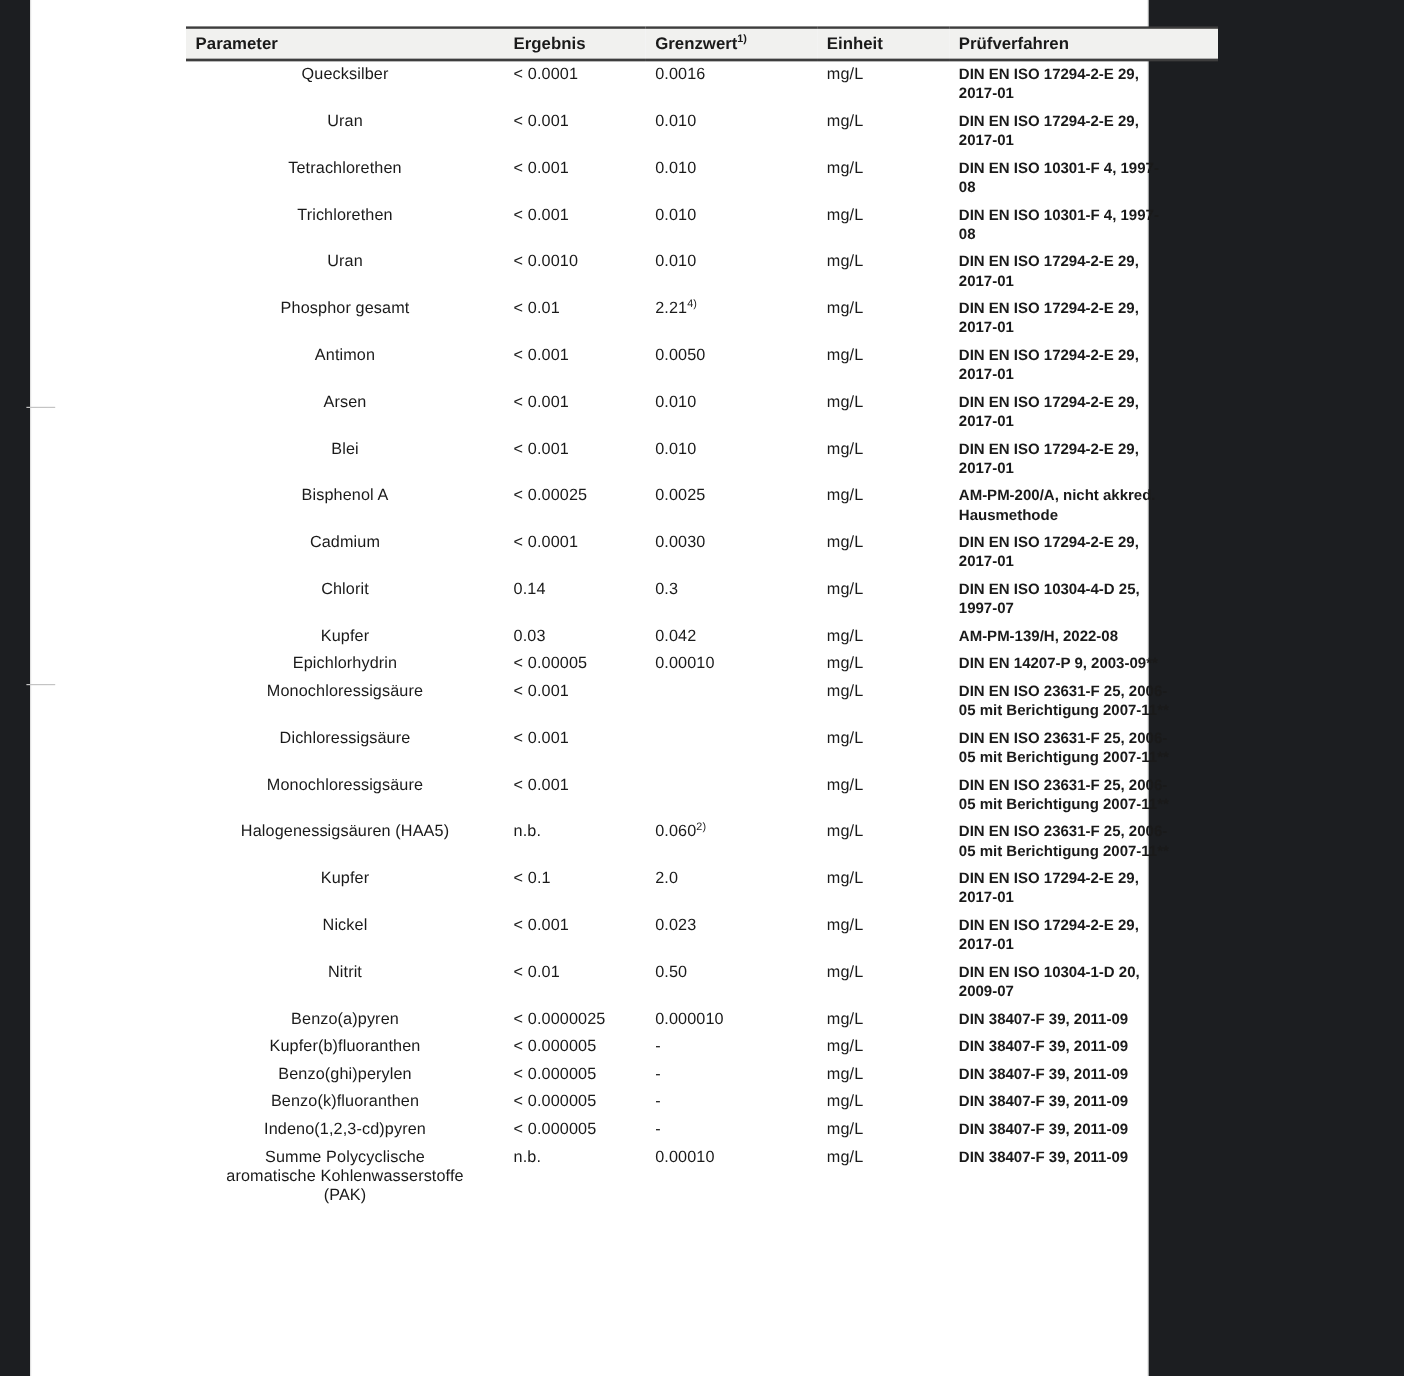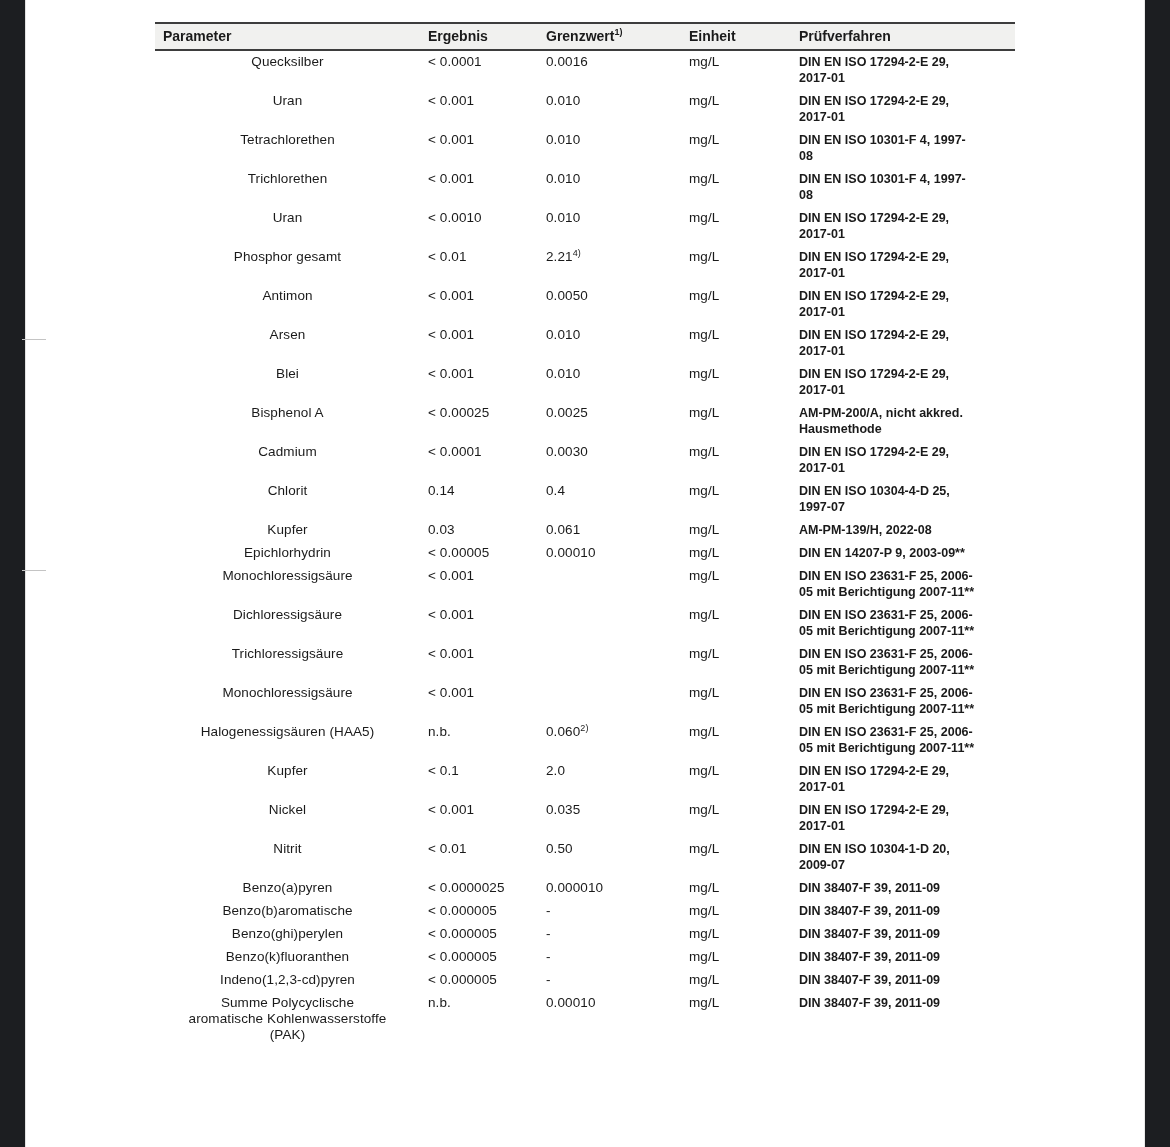--- a/index.html
+++ b/index.html
@@ -11,21 +11,21 @@
   }
   .stage { position: relative; width: 1170px; height: 1147px; }
   .side-band {
     position: absolute; top: 0; width: 25px; height: 1147px;
     background: #1c1e21;
   }
   .side-band.left  { left: 0; }
   .side-band.right { right: 0; }
   .page {
     position: absolute; left: 25px; top: 0;
-    width: 1120px; height: 1147px;
+    width: 932px; height: 1147px;
     background: #ffffff;
     border-left: 1px solid #e2e2e2;
     border-right: 1px solid #e9e9e9;
     box-sizing: border-box;
   }
   .fold-mark {
     position: absolute; left: -4px; width: 24px; height: 1px;
     background: #c4c4c4;
   }
   .fold-mark.upper { top: 339px; }
@@ -193,29 +193,29 @@
             <td class="col-parameter">Cadmium</td>
             <td class="col-ergebnis">&lt; 0.0001</td>
             <td class="col-grenzwert">0.0030</td>
             <td class="col-einheit">mg/L</td>
             <td class="col-pruefverfahren">DIN EN ISO 17294-2-E 29,
 2017-01</td>
           </tr>
           <tr>
             <td class="col-parameter">Chlorit</td>
             <td class="col-ergebnis">0.14</td>
-            <td class="col-grenzwert">0.4</td>
+            <td class="col-grenzwert">0.3</td>
             <td class="col-einheit">mg/L</td>
             <td class="col-pruefverfahren">DIN EN ISO 10304-4-D 25,
 1997-07</td>
           </tr>
           <tr>
             <td class="col-parameter">Kupfer</td>
             <td class="col-ergebnis">0.03</td>
-            <td class="col-grenzwert">0.061</td>
+            <td class="col-grenzwert">0.042</td>
             <td class="col-einheit">mg/L</td>
             <td class="col-pruefverfahren">AM-PM-139/H, 2022-08</td>
           </tr>
           <tr>
             <td class="col-parameter">Epichlorhydrin</td>
             <td class="col-ergebnis">&lt; 0.00005</td>
             <td class="col-grenzwert">0.00010</td>
             <td class="col-einheit">mg/L</td>
             <td class="col-pruefverfahren">DIN EN 14207-P 9, 2003-09**</td>
           </tr>
@@ -229,28 +229,20 @@
           </tr>
           <tr>
             <td class="col-parameter">Dichloressigsäure</td>
             <td class="col-ergebnis">&lt; 0.001</td>
             <td class="col-grenzwert"></td>
             <td class="col-einheit">mg/L</td>
             <td class="col-pruefverfahren">DIN EN ISO 23631-F 25, 2006-
 05 mit Berichtigung 2007-11**</td>
           </tr>
           <tr>
-            <td class="col-parameter">Trichloressigsäure</td>
-            <td class="col-ergebnis">&lt; 0.001</td>
-            <td class="col-grenzwert"></td>
-            <td class="col-einheit">mg/L</td>
-            <td class="col-pruefverfahren">DIN EN ISO 23631-F 25, 2006-
-05 mit Berichtigung 2007-11**</td>
-          </tr>
-          <tr>
             <td class="col-parameter">Monochloressigsäure</td>
             <td class="col-ergebnis">&lt; 0.001</td>
             <td class="col-grenzwert"></td>
             <td class="col-einheit">mg/L</td>
             <td class="col-pruefverfahren">DIN EN ISO 23631-F 25, 2006-
 05 mit Berichtigung 2007-11**</td>
           </tr>
           <tr>
             <td class="col-parameter">Halogenessigsäuren (HAA5)</td>
             <td class="col-ergebnis">n.b.</td>
@@ -263,42 +255,42 @@
             <td class="col-parameter">Kupfer</td>
             <td class="col-ergebnis">&lt; 0.1</td>
             <td class="col-grenzwert">2.0</td>
             <td class="col-einheit">mg/L</td>
             <td class="col-pruefverfahren">DIN EN ISO 17294-2-E 29,
 2017-01</td>
           </tr>
           <tr>
             <td class="col-parameter">Nickel</td>
             <td class="col-ergebnis">&lt; 0.001</td>
-            <td class="col-grenzwert">0.035</td>
+            <td class="col-grenzwert">0.023</td>
             <td class="col-einheit">mg/L</td>
             <td class="col-pruefverfahren">DIN EN ISO 17294-2-E 29,
 2017-01</td>
           </tr>
           <tr>
             <td class="col-parameter">Nitrit</td>
             <td class="col-ergebnis">&lt; 0.01</td>
             <td class="col-grenzwert">0.50</td>
             <td class="col-einheit">mg/L</td>
             <td class="col-pruefverfahren">DIN EN ISO 10304-1-D 20,
 2009-07</td>
           </tr>
           <tr>
             <td class="col-parameter">Benzo(a)pyren</td>
             <td class="col-ergebnis">&lt; 0.0000025</td>
             <td class="col-grenzwert">0.000010</td>
             <td class="col-einheit">mg/L</td>
             <td class="col-pruefverfahren">DIN 38407-F 39, 2011-09</td>
           </tr>
           <tr>
-            <td class="col-parameter">Benzo(b)aromatische</td>
+            <td class="col-parameter">Kupfer(b)fluoranthen</td>
             <td class="col-ergebnis">&lt; 0.000005</td>
             <td class="col-grenzwert">-</td>
             <td class="col-einheit">mg/L</td>
             <td class="col-pruefverfahren">DIN 38407-F 39, 2011-09</td>
           </tr>
           <tr>
             <td class="col-parameter">Benzo(ghi)perylen</td>
             <td class="col-ergebnis">&lt; 0.000005</td>
             <td class="col-grenzwert">-</td>
             <td class="col-einheit">mg/L</td>

